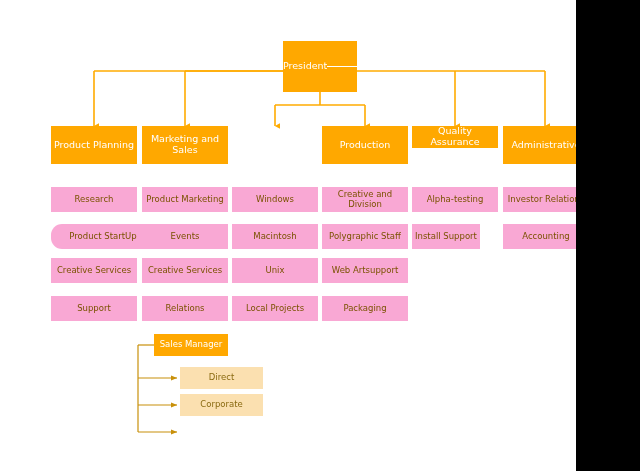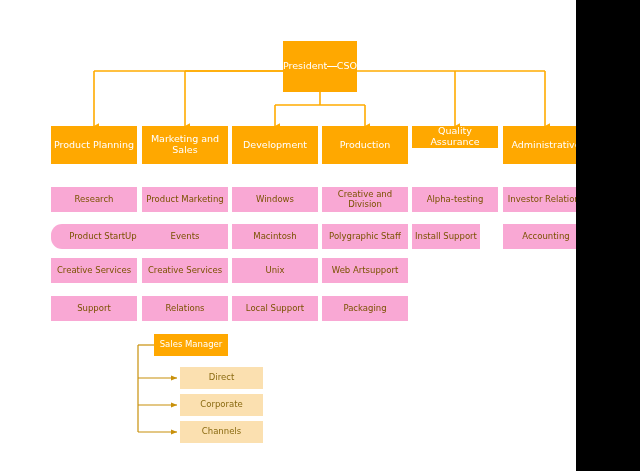--- a/index.html
+++ b/index.html
@@ -155,32 +155,28 @@
 
       <path d="M138,378 L177,378" marker-end="url(#arrow-right)"></path>
       <path d="M138,405 L177,405" marker-end="url(#arrow-right)"></path>
       <path d="M138,432 L177,432" marker-end="url(#arrow-right)"></path>
     </g>
   </svg>
 
   <div class="node exec" style="left:283px; top:41px; width:74px; height:51px;">
     <div class="exec-title">President</div>
     <div class="exec-divider"></div>
-    <div class="exec-sub">CSO</div>
   </div>
 
   <div class="node dept" style="left:51px; top:126px; width:86px; height:38px;">
     <span>Product Planning</span>
   </div>
   <div class="node dept" style="left:142px; top:126px; width:86px; height:38px;">
     <span>Marketing and Sales</span>
   </div>
-  <div class="node dept" style="left:232px; top:126px; width:86px; height:38px;">
-    <span>Development</span>
-  </div>
   <div class="node dept" style="left:322px; top:126px; width:86px; height:38px;">
     <span>Production</span>
   </div>
   <div class="node dept" style="left:412px; top:126px; width:86px; height:22px;align-items:center;">
     <span>Quality Assurance</span>
   </div>
   <div class="node dept" style="left:503px; top:126px; width:86px; height:38px;">
     <span>Administrative</span>
   </div>
 
@@ -213,21 +209,21 @@
   <div class="node unit" style="left:232px; top:187px; width:86px; height:25px;">
     <span>Windows</span>
   </div>
   <div class="node unit" style="left:232px; top:224px; width:86px; height:25px;">
     <span>Macintosh</span>
   </div>
   <div class="node unit" style="left:232px; top:258px; width:86px; height:25px;">
     <span>Unix</span>
   </div>
   <div class="node unit" style="left:232px; top:296px; width:86px; height:25px;">
-    <span>Local Support</span>
+    <span>Local Projects</span>
   </div>
 
   <div class="node unit" style="left:322px; top:187px; width:86px; height:25px;">
     <span>Creative and Division</span>
   </div>
   <div class="node unit" style="left:322px; top:224px; width:86px; height:25px;">
     <span>Polygraphic Staff</span>
   </div>
   <div class="node unit" style="left:322px; top:258px; width:86px; height:25px;">
     <span>Web Artsupport</span>
@@ -252,19 +248,16 @@
 
   <div class="node sales-mgr" style="left:154px; top:334px; width:74px; height:22px;">
     <span>Sales Manager</span>
   </div>
   <div class="node channel" style="left:180px; top:367px; width:83px; height:22px;">
     <span>Direct</span>
   </div>
   <div class="node channel" style="left:180px; top:394px; width:83px; height:22px;">
     <span>Corporate</span>
   </div>
-  <div class="node channel" style="left:180px; top:421px; width:83px; height:22px;">
-    <span>Channels</span>
-  </div>
 
 </div>
 
 <div id="black-gutter"></div>
 
 </body></html>

